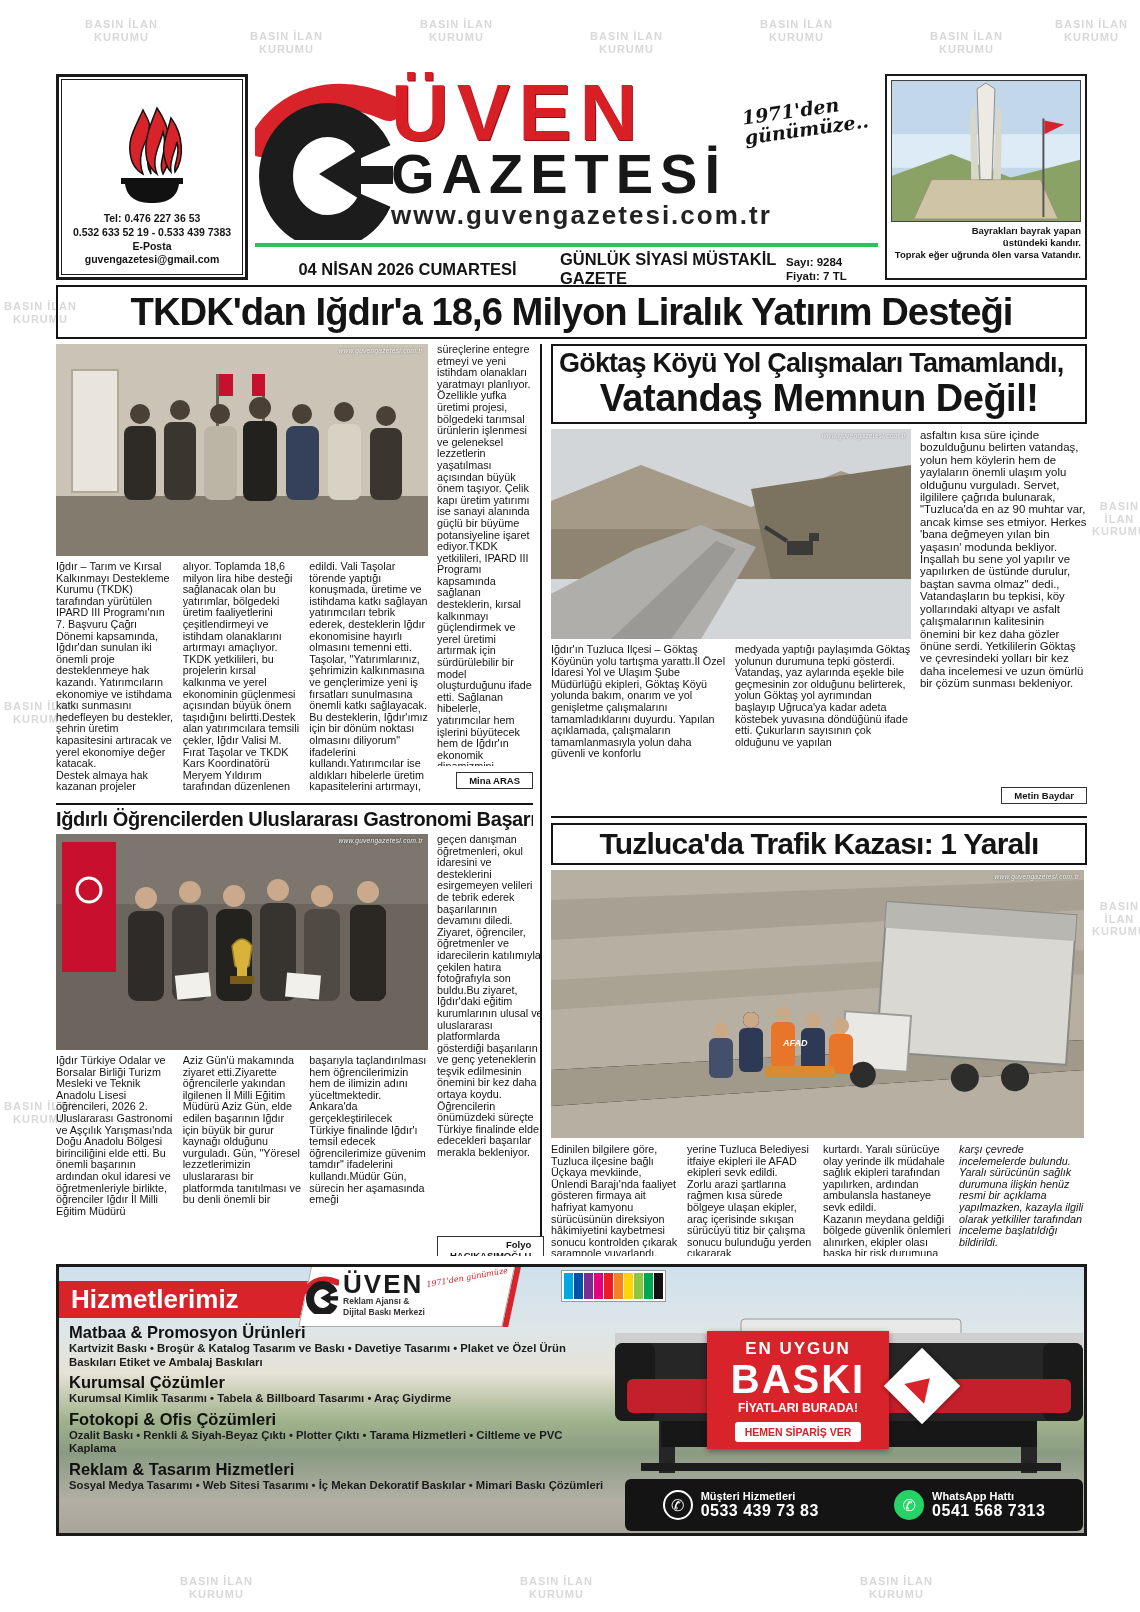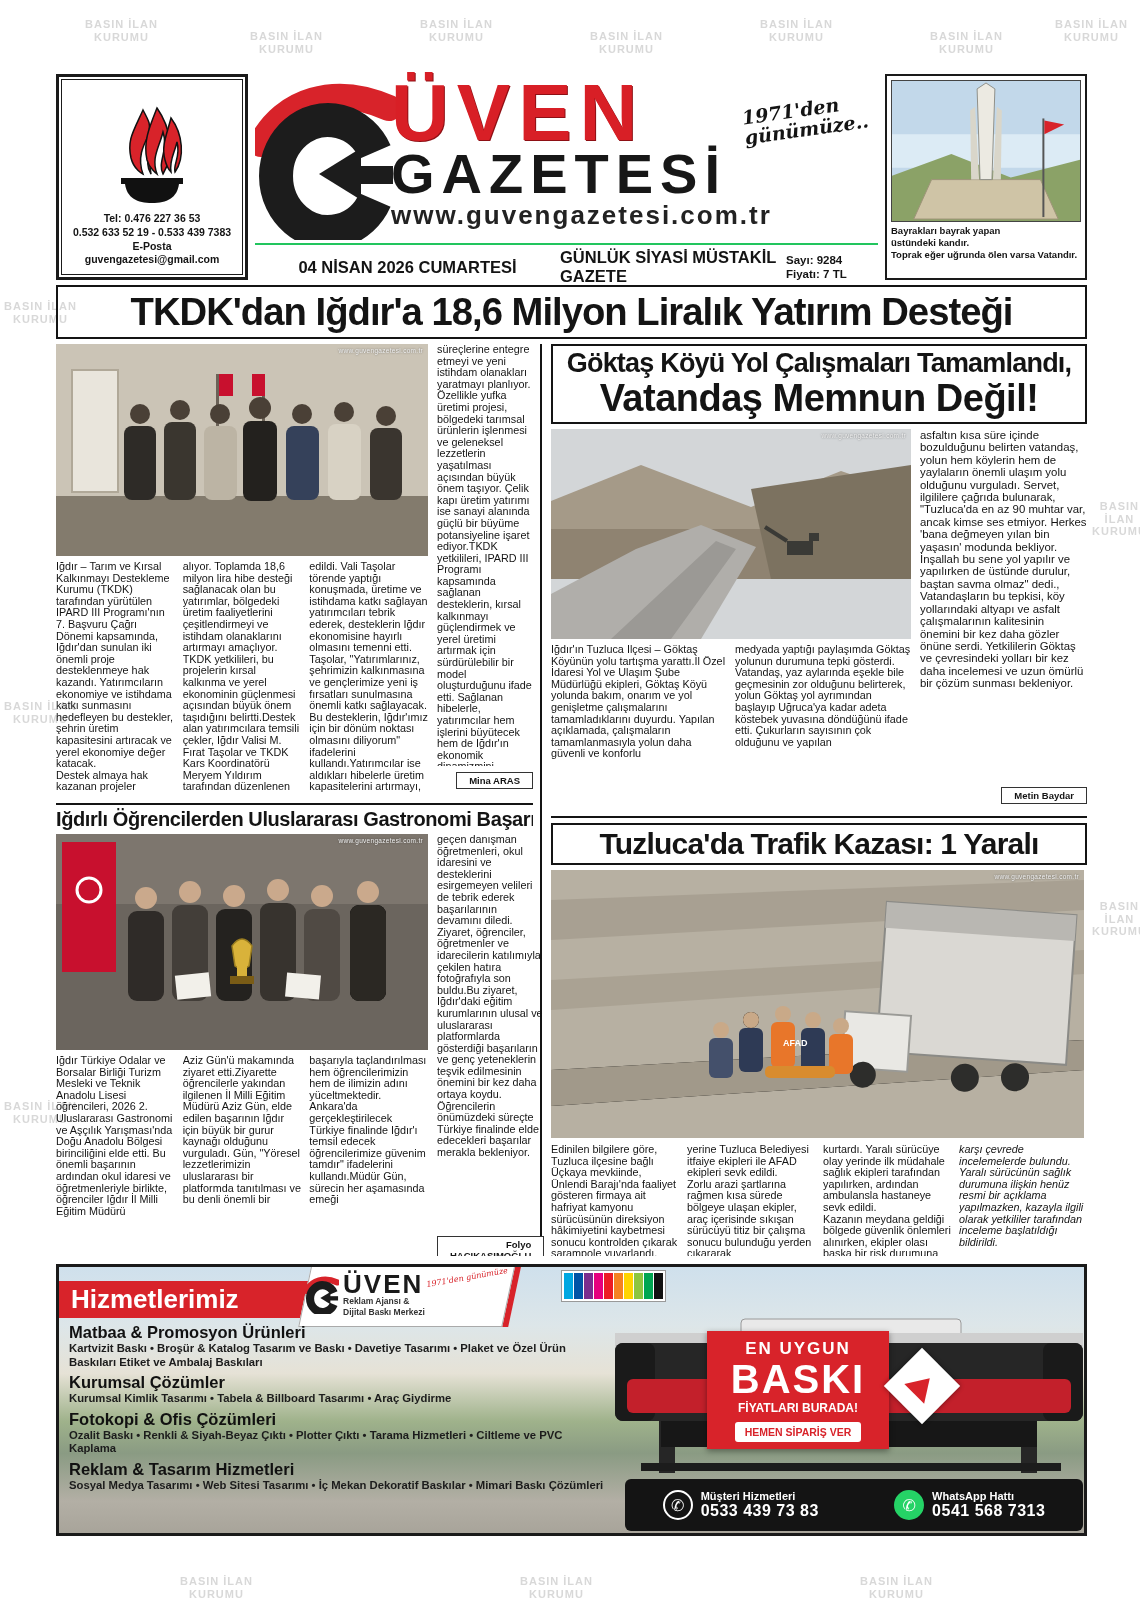--- a/index.html
+++ b/index.html
@@ -15,49 +15,49 @@
   .contact-box svg { margin-bottom:6px; }
   .tel { font-size:10.5px; font-weight:700; line-height:1.3; }
   .masthead { flex:1; position:relative; padding-top:2px; }
   .logo-row { display:flex; align-items:flex-start; }
   .gmark { flex:0 0 auto; margin-top:6px; }
   .logo-words { margin-left:-6px; }
   .uven { color:#d81f26; font-size:80px; font-weight:800; letter-spacing:8px; line-height:.92; text-shadow:1px 1px 0 #8e0f14; }
   .gazetesi { color:#171717; font-size:56px; font-weight:800; letter-spacing:7px; line-height:1.0; margin-top:-4px; }
   .tagline { position:absolute; right:10px; top:26px; font-family:"DejaVu Serif", serif; font-style:italic; font-weight:700; font-size:19px; transform:rotate(-8deg); white-space:pre-line; line-height:1.05; }
   .website { font-size:26px; font-weight:800; letter-spacing:2px; color:#222; margin-top:-2px; }
-  .date-row { display:flex; align-items:center; border-top:2px solid #22c55e; margin-top:3px; padding-top:3px; }
+  .date-row { display:flex; align-items:center; border-top:4px solid #22c55e; margin-top:3px; padding-top:3px; }
   .date { width:305px; text-align:center; font-size:16.5px; font-weight:800; }
   .subtitle { flex:1; text-align:left; font-size:16.5px; font-weight:800; }
   .issueprice { width:92px; text-align:left; font-size:11.5px; font-weight:800; line-height:1.25; }
   .monument-box { width:202px; border:2px solid #1a1a1a; padding:4px; background:#fff; }
   .monument-img { border:1px solid #444; display:block; width:100%; height:142px; }
-  .mon-caption { font-size:9.5px; font-weight:800; text-align:left; line-height:1.25; margin-top:3px; }
+  .mon-caption { font-size:9.5px; font-weight:800; text-align:right; line-height:1.25; margin-top:3px; }
 
   
   .headline1-box { border:2px solid #141414; margin-top:5px; padding:3px 6px; overflow:hidden; }
   .headline1 { font-size:39px; font-weight:800; letter-spacing:-1px; white-space:nowrap; text-align:center; transform:scaleX(.98); transform-origin:center; }
   .main-grid { display:flex; margin-top:5px; height:912px; overflow:hidden; }
   .col-left { width:486px; padding-right:7px; border-right:2px solid #141414; }
   .col-right { flex:1; padding-left:9px; }
 
   .bodytext { font-size:10.8px; line-height:11.6px; text-align:left; overflow:hidden; }
-  .photo { position:relative; overflow:hidden; background:#c2410c; }
+  .photo { position:relative; overflow:hidden; background:#c2410c;font-style:italic; }
   .credit { position:absolute; top:3px; right:5px; font-size:6.5px; color:#f2f2f2; letter-spacing:.3px; text-shadow:0 0 2px #0008; }
   .cols3 { display:flex; gap:8px; margin-top:5px; }
   .cols3 > div { flex:1; }
   .byline { display:inline-block; border:1px solid #333; background:#fff; font-size:9.5px; font-weight:700; padding:2px 12px; }
   .byline-row { text-align:right; margin-top:4px; }
 
   .art-flex { display:flex; gap:9px; }
   .art-main { width:372px; }
   .art-side { flex:1; display:flex; flex-direction:column; }
 
   .headline-box2 { border:2px solid #141414; padding:2px 6px; overflow:hidden; }
-  .gok-h1 { font-size:27px; font-weight:800; letter-spacing:-.8px; white-space:nowrap;text-align:center; }
+  .gok-h1 { font-size:27px; font-weight:800; letter-spacing:-.8px; white-space:nowrap; }
   .gok-h2 { font-size:38px; font-weight:800; letter-spacing:-.5px; text-align:center; white-space:nowrap; margin-top:-2px; }
   .sec2 { border-top:2px solid #141414; margin-top:7px; padding-top:3px; }
   .gas-h { font-size:20px; font-weight:800; letter-spacing:-.4px; white-space:nowrap; overflow:hidden; margin-bottom:3px; }
   .tuz-h { font-size:30px; font-weight:800; letter-spacing:-.8px; white-space:nowrap; text-align:center; overflow:hidden; }
 
   
   .ad-box { position:relative; margin-top:8px; height:272px; border:3px solid #1a1a1a; overflow:hidden;
     background:linear-gradient(180deg,#cfe0ec 0%,#dde6e9 22%,#e6e2d6 40%,#9fb28b 58%,#8a9b83 70%,#b3afa5 88%,#a8a49a 100%); }
   .ad-banner { position:absolute; left:0; top:14px; width:418px; height:37px; background:#d8232a; clip-path:polygon(0 0,100% 0,93% 100%,0 100%); display:flex; align-items:center; padding-left:12px; }
   .ad-banner span { color:#fff; font-size:26px; font-weight:800; }

